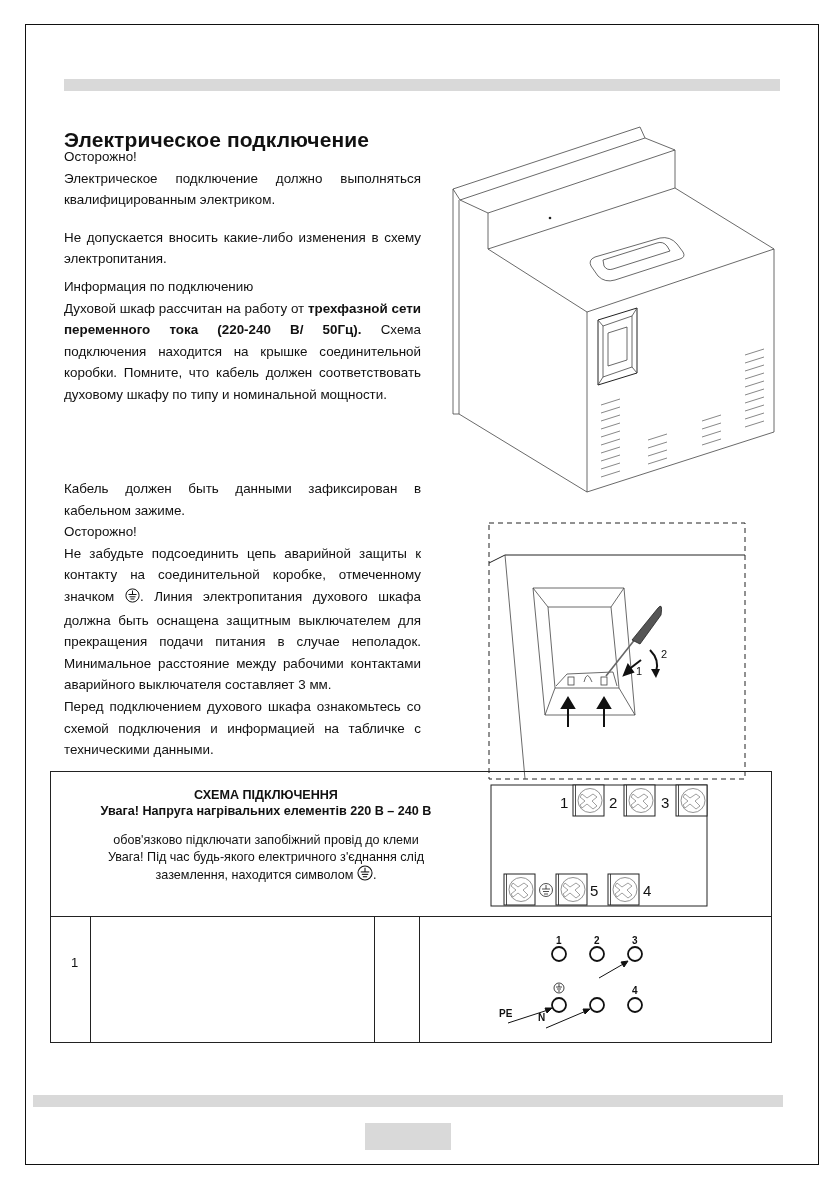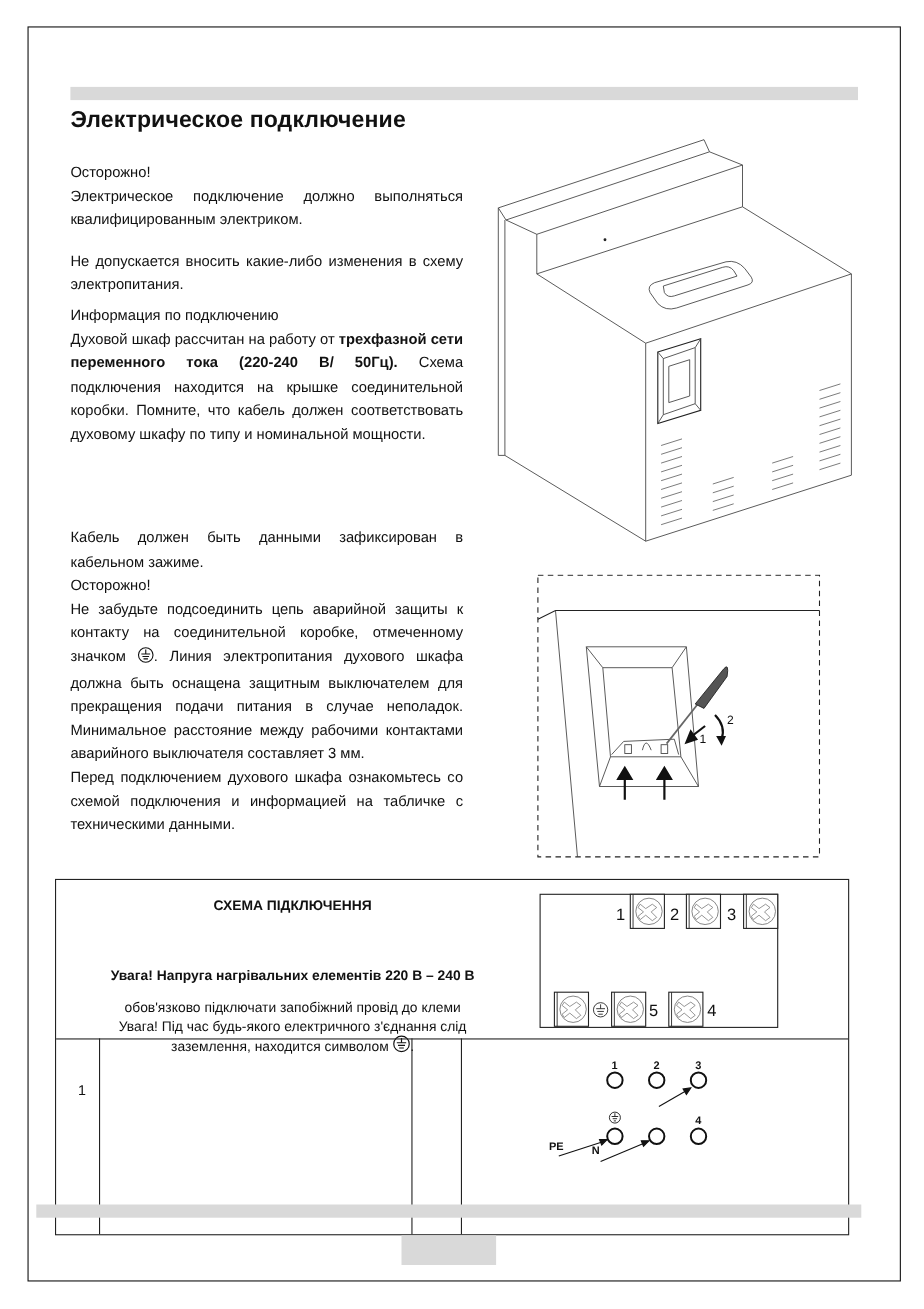--- a/index.html
+++ b/index.html
@@ -2,34 +2,34 @@
 <html><head>
   <meta charset="utf-8">
   <style>
     html, body { margin: 0; padding: 0; background: #ffffff; }
     body { width: 840px; height: 1190px; position: relative; overflow: hidden;
            font-family: "Liberation Sans", sans-serif; color: #111; }
     .page-border { position: absolute; left: 25px; top: 24px; width: 794px; height: 1141px;
                    border: 1.5px solid #111; box-sizing: border-box; }
     .bar { position: absolute; background: #d9d9d9; }
     .abs { position: absolute; }
-    .title { left: 64px; top: 97px; font-size: 21px; font-weight: bold; letter-spacing: 0.1px; }
+    .title { left: 64px; top: 128px; font-size: 21px; font-weight: bold; letter-spacing: 0.1px; }
     .col { left: 64px; width: 357px; font-size: 13.4px; line-height: 21.6px; }
     .col p { margin: 0; text-align: justify; text-align-last: left; }
     .col .h { font-weight: normal; }
     .col .gap { margin-top: 16px; }
     b { font-weight: bold; }
     .gnd { display: inline-block; vertical-align: -2px; }
-    .tbl { position: absolute; left: 50px; top: 799px; width: 722px; height: 324px;
+    .tbl { position: absolute; left: 50px; top: 771px; width: 722px; height: 272px;
            border: 1.5px solid #222; box-sizing: border-box; }
     .tbl .hline { position: absolute; left: 0; right: 0; top: 144px; border-top: 1.5px solid #222; }
     .tbl .vline { position: absolute; top: 144px; bottom: 0; border-left: 1.5px solid #222; }
     .tbl-head { position: absolute; left: 0; width: 430px; top: 16px; text-align: center; font-size: 12.6px; line-height: 15.5px; }
     .tbl-head .t1 { font-weight: bold; }
-    .tbl-head .t2 { font-weight: bold; margin-top: 48px; }
+    .tbl-head .t2 { font-weight: bold; }
     .tbl-head .note { margin-top: 13px; line-height: 16.5px; }
     .rownum { position: absolute; left: 20px; top: 183px; font-size: 13px; }
     svg text { font-family: "Liberation Sans", sans-serif; }
   </style>
 </head>
 <body>
 
 <div class="page-border"></div>
 <div class="bar" style="left:64px; top:79px; width:716px; height:12px;"></div>
 

